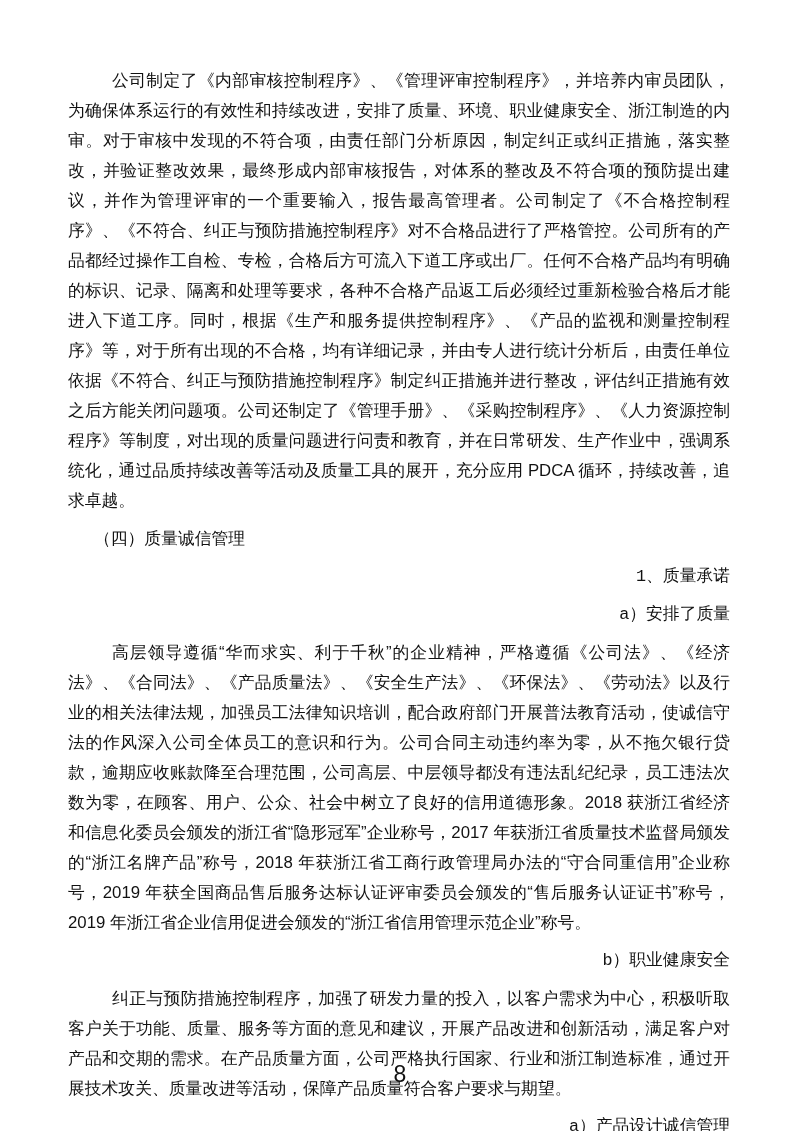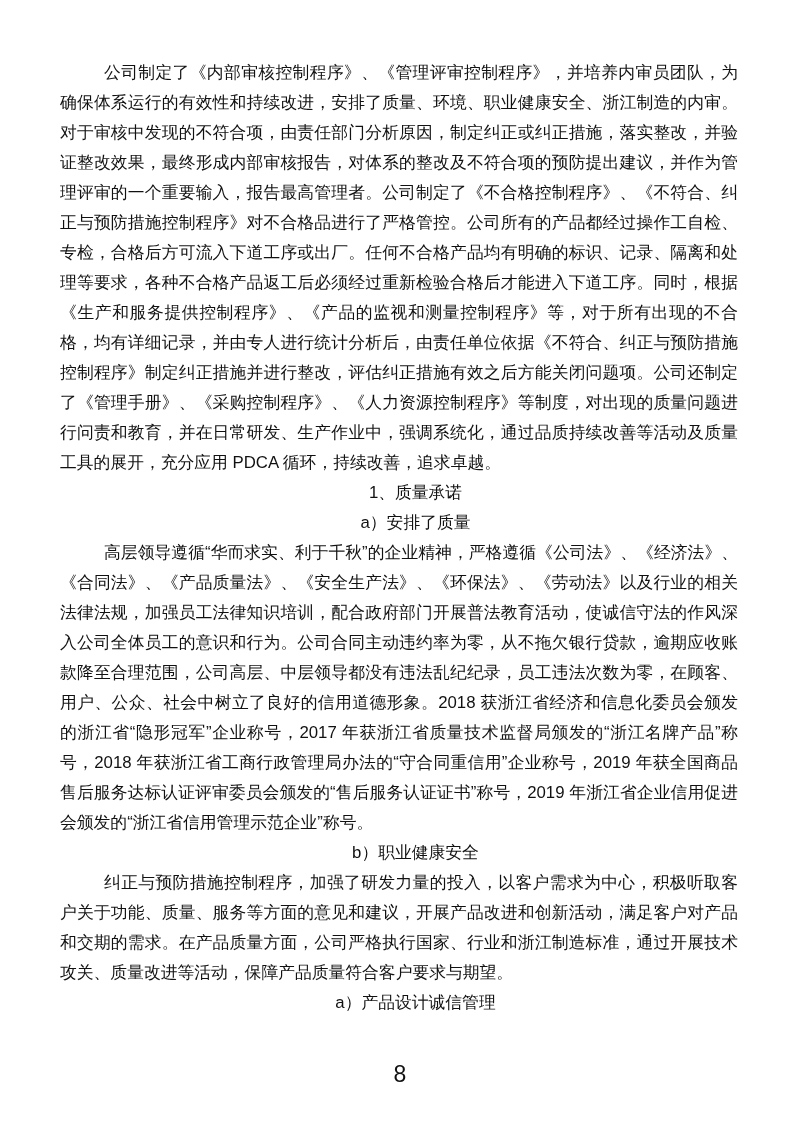--- a/index.html
+++ b/index.html
@@ -21,55 +21,57 @@
     left: 60px;
     top: 58px;
     width: 678px;
     font-size: 16.8px;
     line-height: 30px;
     text-align: justify;
     text-justify: inter-character;
     overflow-wrap: break-word;
   }
   .content p {
-    margin: 0;
+    margin: 8px;
     padding: 0;
   }
   p.body {
     text-indent: 44px;
     text-align: justify;
     text-align-last: left;
   }
   p.section-heading {
     text-indent: 26px;
     text-align: left;
   }
   p.numbered-heading,
   p.lettered-heading {
     text-indent: 33px;
-    text-align: center;
+    text-align: right;
+    font-family: Liberation Mono, monospace;
   }
   .footer {
     position: absolute;
     left: 0;
     top: 1059px;
     width: 800px;
     text-align: center;
     font-size: 23px;
     line-height: 30px;
     font-weight: 400;
     color: #111111;
   }
 </style>
 </head>
 <body>
 
 <div class="page">
   <div class="content">
     <p class="body">公司制定了《内部审核控制程序》、《管理评审控制程序》，并培养内审员团队，为确保体系运行的有效性和持续改进，安排了质量、环境、职业健康安全、浙江制造的内审。对于审核中发现的不符合项，由责任部门分析原因，制定纠正或纠正措施，落实整改，并验证整改效果，最终形成内部审核报告，对体系的整改及不符合项的预防提出建议，并作为管理评审的一个重要输入，报告最高管理者。公司制定了《不合格控制程序》、《不符合、纠正与预防措施控制程序》对不合格品进行了严格管控。公司所有的产品都经过操作工自检、专检，合格后方可流入下道工序或出厂。任何不合格产品均有明确的标识、记录、隔离和处理等要求，各种不合格产品返工后必须经过重新检验合格后才能进入下道工序。同时，根据《生产和服务提供控制程序》、《产品的监视和测量控制程序》等，对于所有出现的不合格，均有详细记录，并由专人进行统计分析后，由责任单位依据《不符合、纠正与预防措施控制程序》制定纠正措施并进行整改，评估纠正措施有效之后方能关闭问题项。公司还制定了《管理手册》、《采购控制程序》、《人力资源控制程序》等制度，对出现的质量问题进行问责和教育，并在日常研发、生产作业中，强调系统化，通过品质持续改善等活动及质量工具的展开，充分应用 PDCA 循环，持续改善，追求卓越。</p>
+    <p class="section-heading">（四）质量诚信管理</p>
     <p class="numbered-heading">1、质量承诺</p>
     <p class="lettered-heading">a）安排了质量</p>
     <p class="body">高层领导遵循“华而求实、利于千秋”的企业精神，严格遵循《公司法》、《经济法》、《合同法》、《产品质量法》、《安全生产法》、《环保法》、《劳动法》以及行业的相关法律法规，加强员工法律知识培训，配合政府部门开展普法教育活动，使诚信守法的作风深入公司全体员工的意识和行为。公司合同主动违约率为零，从不拖欠银行贷款，逾期应收账款降至合理范围，公司高层、中层领导都没有违法乱纪纪录，员工违法次数为零，在顾客、用户、公众、社会中树立了良好的信用道德形象。2018 获浙江省经济和信息化委员会颁发的浙江省“隐形冠军”企业称号，2017 年获浙江省质量技术监督局颁发的“浙江名牌产品”称号，2018 年获浙江省工商行政管理局办法的“守合同重信用”企业称号，2019 年获全国商品售后服务达标认证评审委员会颁发的“售后服务认证证书”称号，2019 年浙江省企业信用促进会颁发的“浙江省信用管理示范企业”称号。</p>
     <p class="lettered-heading">b）职业健康安全</p>
     <p class="body">纠正与预防措施控制程序，加强了研发力量的投入，以客户需求为中心，积极听取客户关于功能、质量、服务等方面的意见和建议，开展产品改进和创新活动，满足客户对产品和交期的需求。在产品质量方面，公司严格执行国家、行业和浙江制造标准，通过开展技术攻关、质量改进等活动，保障产品质量符合客户要求与期望。</p>
     <p class="lettered-heading">a）产品设计诚信管理</p>
   </div>
   <div class="footer">8</div>
 </div>
 

